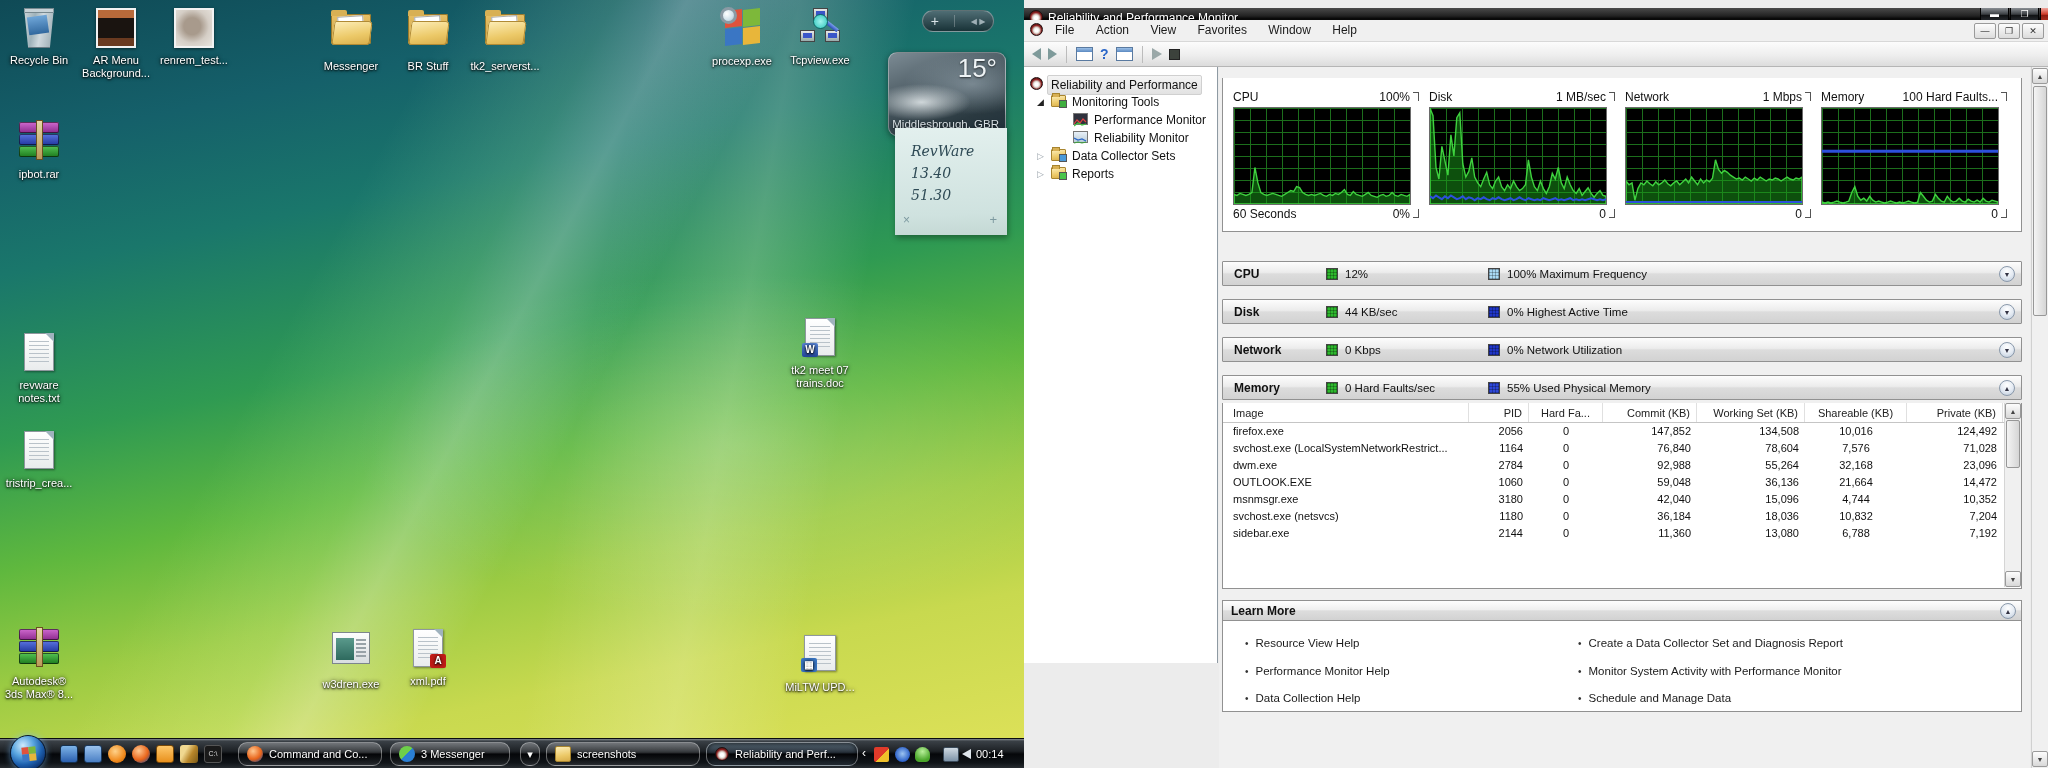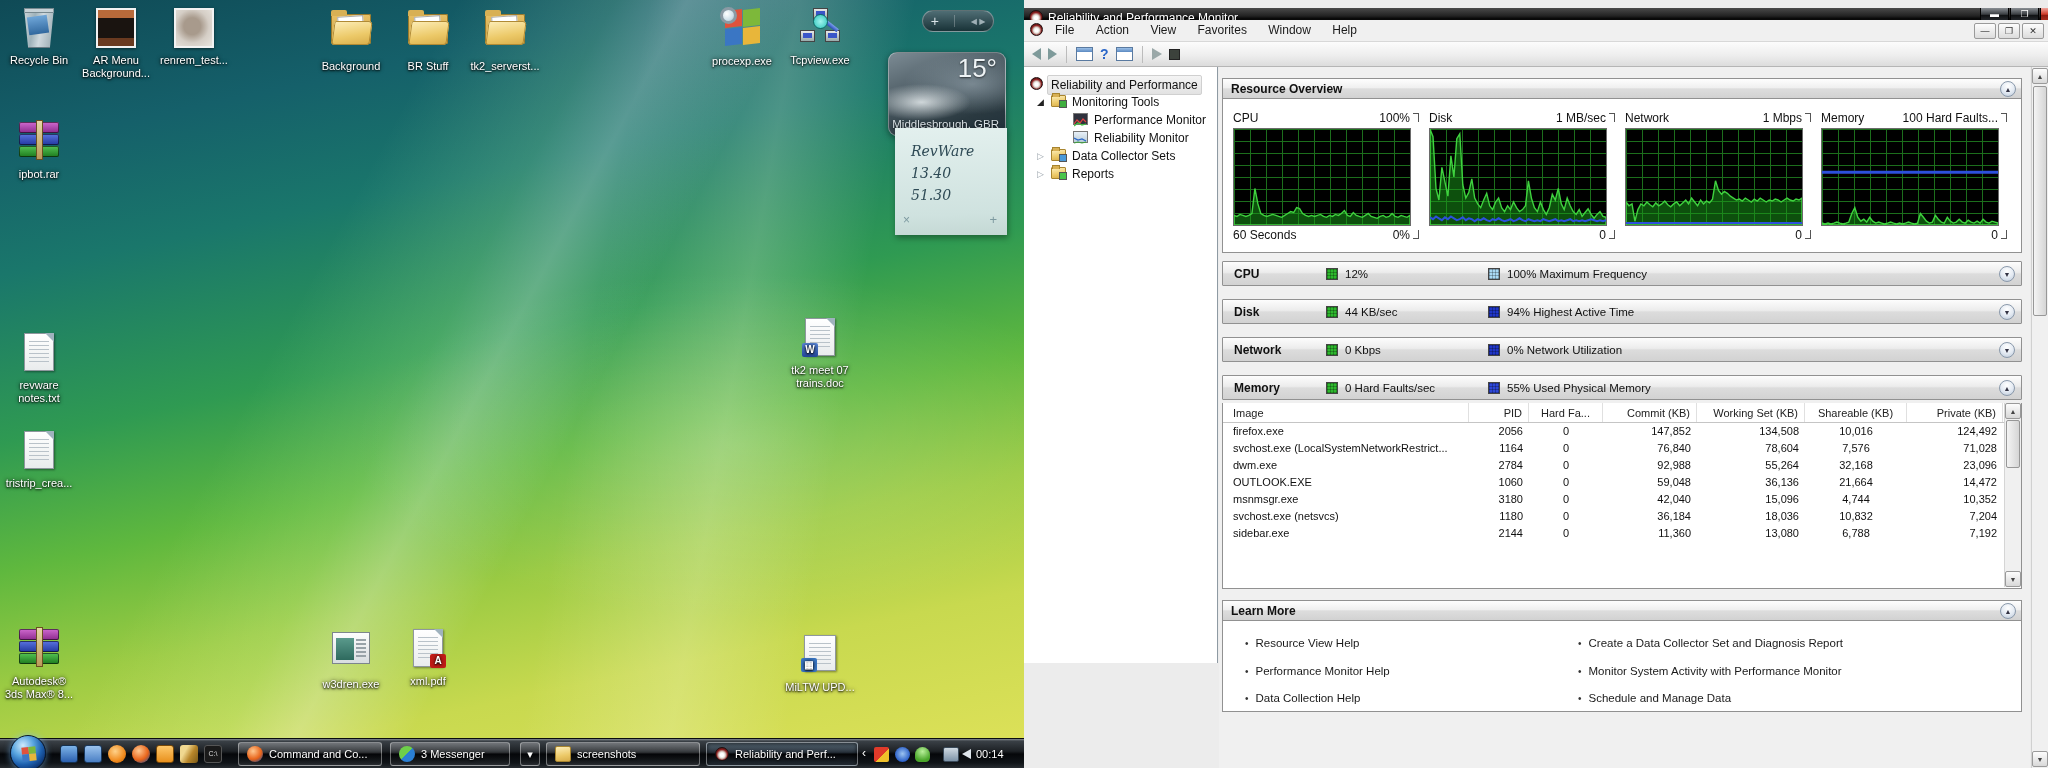--- a/index.html
+++ b/index.html
@@ -87,21 +87,21 @@
   
   #taskbar{position:absolute;left:0;top:738px;width:1024px;height:30px;
     background:linear-gradient(to bottom,#868c92 0,#3a4046 7%,#1d2125 42%,#05070a 52%,#101418 82%,#272c31 100%);
     border-top:1px solid #0a0c0e}
   #start-orb{position:absolute;left:10px;top:-4px;width:36px;height:36px;border-radius:50%;
     background:radial-gradient(circle at 35% 28%,#cfeafc,#5aa6e0 32%,#1d5fae 58%,#0a2c66 82%,#03142e);
     border:1px solid #0a1a30;box-shadow:0 0 6px rgba(120,190,255,.6)}
   #start-orb .flag{position:absolute;left:11px;top:11px;width:14px;height:14px;display:grid;grid-template-columns:7px 7px;transform:rotate(-6deg)}
   #start-orb .flag i{display:block;width:7px;height:7px}
   .ql{position:absolute;top:6px;width:18px;height:18px;border-radius:3px}
-  .tbtn{position:absolute;top:3px;height:24px;border-radius:3px;border:1px solid rgba(255,255,255,.38);
+  .tbtn{position:absolute;top:3px;height:24px;border-radius:9px;border:1px solid rgba(255,255,255,.38);
     background:linear-gradient(to bottom,rgba(255,255,255,.30),rgba(255,255,255,.10) 45%,rgba(0,0,0,.28) 50%,rgba(255,255,255,.07));
     color:#fff;font-size:11px;display:flex;align-items:center;padding:0 8px;gap:6px;text-shadow:0 1px 2px #000;white-space:nowrap;overflow:hidden}
   .tbtn.active{background:linear-gradient(to bottom,rgba(160,200,230,.35),rgba(90,120,150,.20) 45%,rgba(0,0,0,.40) 50%,rgba(120,150,180,.18));box-shadow:inset 0 1px 4px rgba(0,0,0,.7)}
   .ticon{width:16px;height:16px;border-radius:2px;flex:0 0 auto}
   .tray-ic{position:absolute;top:8px;width:15px;height:15px;border-radius:2px}
   #clock{position:absolute;left:976px;top:9px;color:#fff;font-size:11px;text-shadow:0 1px 2px #000}
 
   
   #win{position:absolute;left:1024px;top:0;width:1024px;height:768px;background:#ececec}
   #titlebar{position:absolute;left:0;top:8px;width:1062px;height:20px;
@@ -212,21 +212,21 @@
     <div>renrem_test...</div>
   </div>
   <div class="dicon" style="left:312px;top:6px">
     <div class="art">
         <div class="i-folder">
           <div class="bk"></div>
           <div class="pg"></div>
           <div class="fr"></div>
         </div>
       </div>
-    <div>Background</div>
+    <div>Messenger</div>
   </div>
   <div class="dicon" style="left:389px;top:6px">
     <div class="art">
         <div class="i-folder">
           <div class="bk"></div>
           <div class="pg"></div>
           <div class="fr"></div>
         </div>
       </div>
     <div>BR Stuff</div>
@@ -444,24 +444,20 @@
       <span class="nic fold14" style="left:27px">
           <span class="ovl" style="background:#4ac44a"></span>
         </span>
       <span style="position:absolute;left:48px">Reports</span>
     </div>
   </div>
 
   <div id="content">
 
     <div class="sec" style="top:11px">
-      <div class="sec-h">
-        <span>Resource Overview</span>
-        <div class="rollup">▲</div>
-      </div>
       <div class="sec-b" style="height:154px">
         <div class="gpanel" style="left:10px">
           <div class="lrow">
               <span>CPU</span>
               <span><span>100%</span><span class="brk"></span></span>
             </div>
           <div class="plot">
               <svg width="176" height="96">
                 <polygon points="0,96 0.0,86.4 3.0,87.4 6.0,85.4 8.9,86.4 11.9,87.4 14.9,86.4 17.9,84.5 20.9,59.5 23.9,74.9 26.8,84.5 29.8,86.4 32.8,87.4 35.8,86.4 38.8,85.4 41.8,86.4 44.7,87.4 47.7,88.3 50.7,86.4 53.7,84.5 56.7,82.6 59.7,83.5 62.6,78.7 65.6,79.7 68.6,84.5 71.6,86.4 74.6,87.4 77.6,86.4 80.5,87.4 83.5,86.4 86.5,85.4 89.5,87.4 92.5,88.3 95.5,86.4 98.4,87.4 101.4,85.4 104.4,86.4 107.4,84.5 110.4,81.6 113.4,86.4 116.3,87.4 119.3,83.5 122.3,86.4 125.3,87.4 128.3,88.3 131.3,86.4 134.2,84.5 137.2,87.4 140.2,88.3 143.2,89.3 146.2,87.4 149.2,86.4 152.1,88.3 155.1,87.4 158.1,84.5 161.1,87.4 164.1,88.3 167.1,86.4 170.0,87.4 173.0,88.3 176.0,86.4 176,96" fill="rgba(26,160,26,0.5)" stroke="#3fd23f" stroke-width="1.4"></polygon>
               </svg>
@@ -528,21 +524,21 @@
       <span class="val" style="left:122px">12%</span>
       <span class="led" style="left: 265px; background-color: rgb(169, 217, 245);"></span>
       <span class="val" style="left:284px">100% Maximum Frequency</span>
       <div class="chev">▼</div>
     </div>
     <div class="meter" style="top:232px">
       <span class="nm">Disk</span>
       <span class="led" style="left: 103px; background-color: rgb(45, 184, 45);"></span>
       <span class="val" style="left:122px">44 KB/sec</span>
       <span class="led" style="left: 265px; background-color: rgb(31, 53, 200);"></span>
-      <span class="val" style="left:284px">94% Highest Active Time</span>
+      <span class="val" style="left:284px">0% Highest Active Time</span>
       <div class="chev">▼</div>
     </div>
     <div class="meter" style="top:270px">
       <span class="nm">Network</span>
       <span class="led" style="left: 103px; background-color: rgb(45, 184, 45);"></span>
       <span class="val" style="left:122px">0 Kbps</span>
       <span class="led" style="left: 265px; background-color: rgb(31, 53, 200);"></span>
       <span class="val" style="left:284px">0% Network Utilization</span>
       <div class="chev">▼</div>
     </div>

